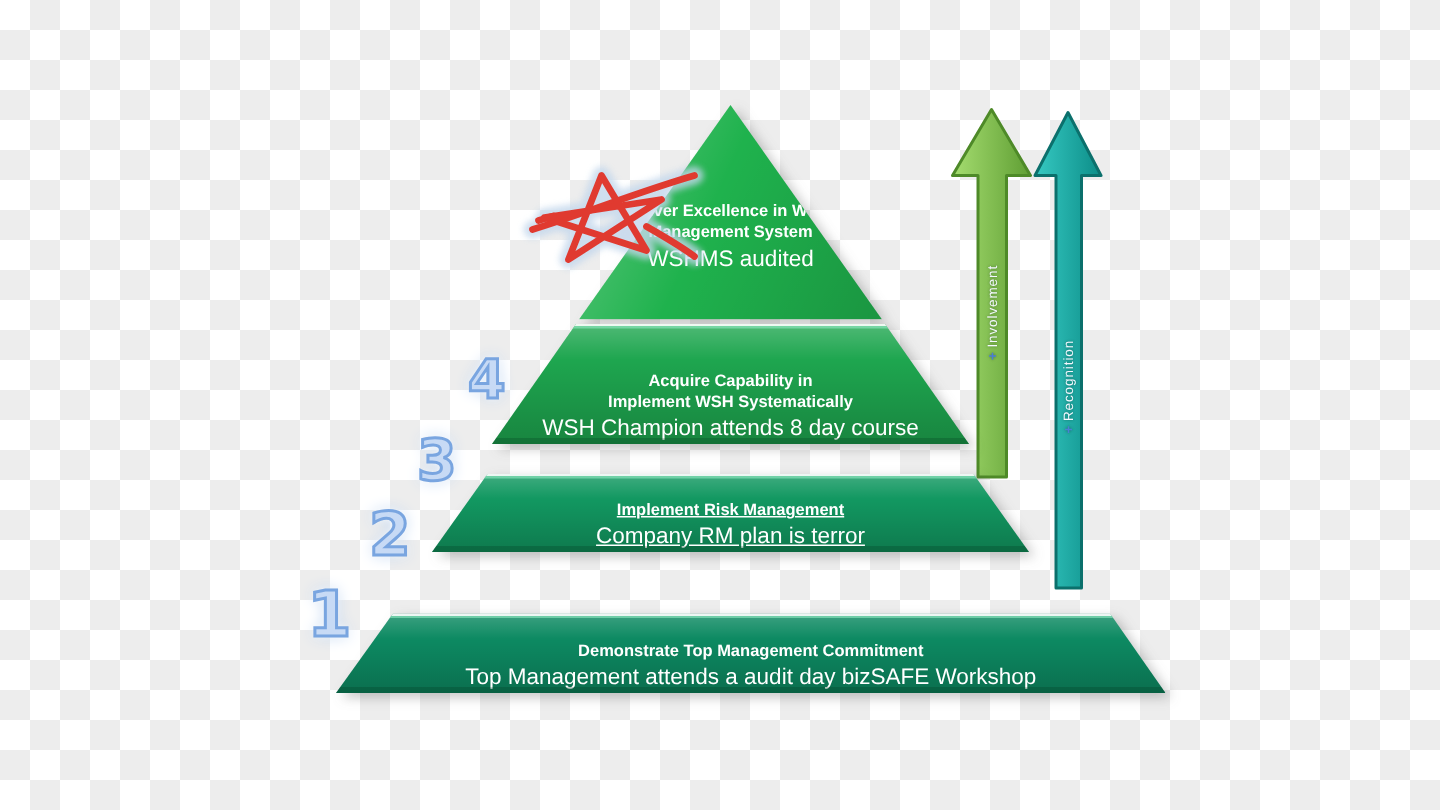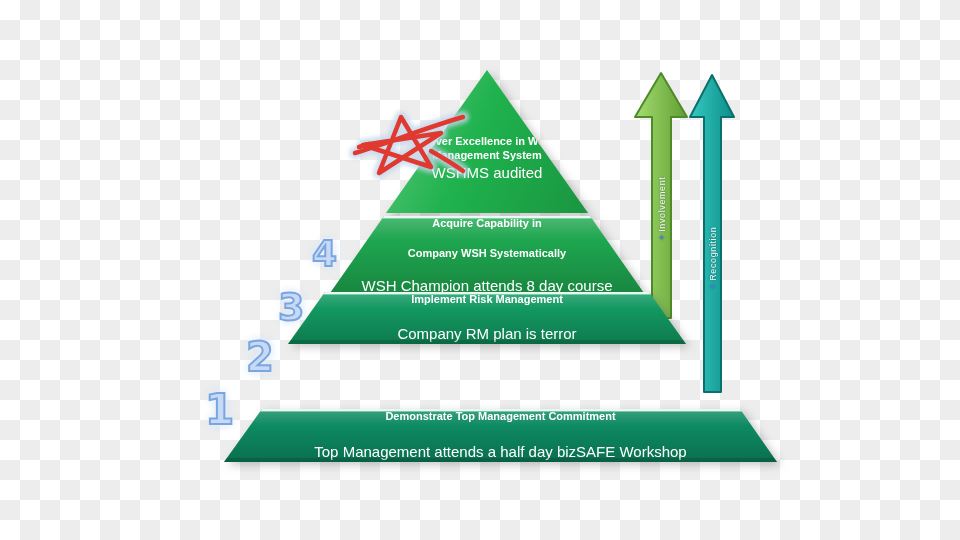--- a/index.html
+++ b/index.html
@@ -19,40 +19,40 @@
     font-size:9px;letter-spacing:.6px;color:#f4f8ff;
     text-shadow:0 0 2px rgba(0,40,20,.45);
     display:flex;align-items:center;justify-content:center;white-space:nowrap;
   }
   .arrow-label .plus{color:#4a7fd6;font-weight:700;}
   #label-involvement{left:653px;top:162px;width:17px;height:92px;}
   #label-recognition{left:704px;top:208px;width:17px;height:100px;}
 
   
   #pyramid{position:absolute;inset:0;z-index:3;filter:drop-shadow(4px 3px 4px rgba(70,70,70,.30));}
-  .level{position:absolute;display:flex;flex-direction:column;justify-content:space-between;align-items:center;text-align:center;color:#fff;}
+  .level{position:absolute;display:flex;flex-direction:column;justify-content:flex-end;align-items:center;text-align:center;color:#fff;}
   .level .hd{font-weight:700;font-size:11px;line-height:1.35;}
   .level .dt{font-weight:400;font-size:15px;line-height:1.32;}
   .level::before{content:"";position:absolute;left:0;right:0;top:0;height:3px;
     background:linear-gradient(180deg,rgba(255,255,255,.9) 0 55%,rgba(140,230,190,.65) 55% 100%);}
   .level::after{content:"";position:absolute;left:0;right:0;bottom:0;height:4px;background:rgba(0,45,25,.22);}
   #level-top{left:386px;top:70px;width:202px;height:143px;
     clip-path:polygon(101px 0,202px 143px,0 143px);
     background-color:var(--c-top);
     background-image:linear-gradient(115deg,rgba(255,255,255,.30),rgba(255,255,255,0) 45%,rgba(0,0,0,.16));
     justify-content:flex-end;padding-bottom:30px;box-sizing:border-box;}
   #level-top::before,#level-top::after{display:none;}
   #level-4{left:328px;top:216px;width:318px;height:80px;
     clip-path:polygon(56px 0,262px 0,318px 80px,0 80px);
     background-color:var(--c-level4);
     background-image:linear-gradient(180deg,rgba(255,255,255,.22),rgba(255,255,255,0) 30%,rgba(0,0,0,.20));}
-  #level-3{left:288px;top:292px;width:398px;height:52px;
+  #level-3{left:288px;top:316px;width:398px;height:52px;
     clip-path:polygon(37px 0,361px 0,398px 52px,0 52px);
     background-color:var(--c-level3);
-    background-image:linear-gradient(180deg,rgba(255,255,255,.20),rgba(255,255,255,0) 32%,rgba(0,0,0,.20));}
+    background-image:linear-gradient(180deg,rgba(255,255,255,.20),rgba(255,255,255,0) 32%,rgba(0,0,0,.20));text-decoration:underline;}
   #level-2{left:250px;top:355px;width:474px;height:51px;
     clip-path:polygon(36px 0,438px 0,474px 51px,0 51px);
     background-color:var(--c-level2);
     background-image:linear-gradient(180deg,rgba(255,255,255,.20),rgba(255,255,255,0) 32%,rgba(0,0,0,.20));}
   #level-1{left:224px;top:409px;width:553px;height:53px;
     clip-path:polygon(38px 0,516px 0,553px 53px,0 53px);
     background-color:var(--c-level1);
     background-image:linear-gradient(180deg,rgba(255,255,255,.20),rgba(255,255,255,0) 32%,rgba(0,0,0,.20));}
 
   
@@ -100,33 +100,33 @@
   <div id="pyramid">
 
     <div class="level" id="level-top">
       <div class="hd">Driver Excellence  in WSH</div>
       <div class="hd">Management  System</div>
       <div class="dt">WSHMS  audited</div>
     </div>
 
     <div class="level" id="level-4">
       <div class="hd">Acquire  Capability  in</div>
-      <div class="hd">Company  WSH  Systematically</div>
+      <div class="hd">Implement  WSH  Systematically</div>
       <div class="dt">WSH Champion attends 8 day course</div>
     </div>
 
     <div class="level" id="level-3">
       <div class="hd">Implement  Risk  Management</div>
       <div class="dt">Company RM  plan is terror</div>
     </div>
 
 
     <div class="level" id="level-1">
       <div class="hd">Demonstrate  Top  Management   Commitment</div>
-      <div class="dt">Top  Management  attends  a half day bizSAFE  Workshop</div>
+      <div class="dt">Top  Management  attends  a audit day bizSAFE  Workshop</div>
     </div>
 
   </div>
 
   <div class="step-num" id="num-4">4</div>
   <div class="step-num" id="num-3">3</div>
   <div class="step-num" id="num-2">2</div>
   <div class="step-num" id="num-1">1</div>
 
   <svg id="scribble-svg" width="150" height="100" viewBox="0 0 150 100">

